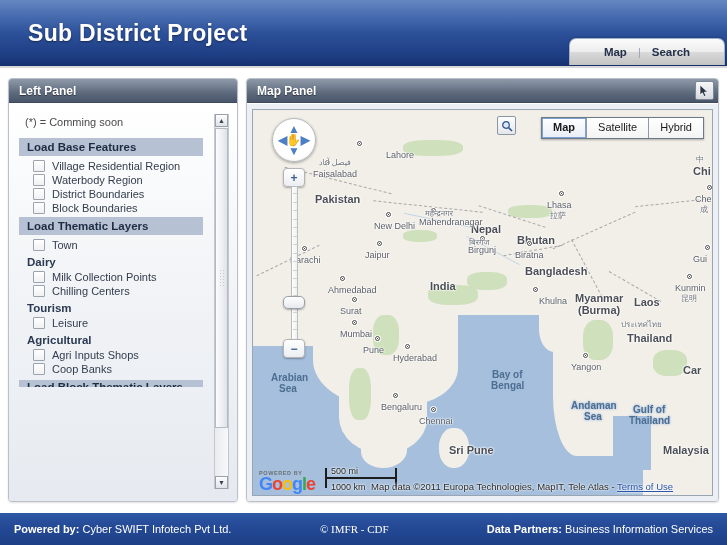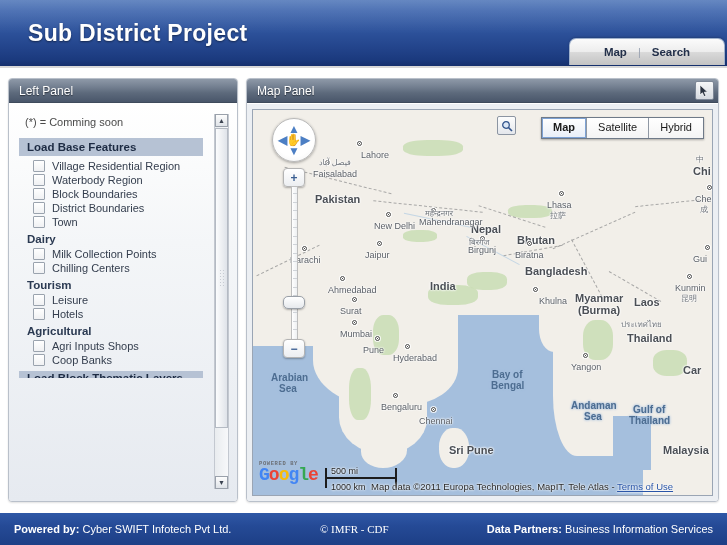--- a/index.html
+++ b/index.html
@@ -61,21 +61,21 @@
 
   .panel-head {
     position: relative;
     height: 24px;
     background: linear-gradient(to bottom, #8e99a8 0%, #737f90 35%, #5d6a7c 60%, #49566a 100%);
     border-radius: 3px 3px 0 0;
     border-bottom: 1px solid #3f4b5c;
     display: flex; align-items: center;
   }
   .panel-head-title {
-    margin-left: 10px; font-size: 12px; font-weight: normal; color: #ffffff;
+    margin-left: 10px; font-size: 12px; font-weight: bold; color: #ffffff;
     text-shadow: 0 1px 1px rgba(0,0,0,.5);
   }
   .panel-head-btn {
     position: absolute; right: 4px; top: 2px; width: 19px; height: 19px;
     background: linear-gradient(to bottom, #f6f7f8, #d6dae0);
     border: 1px solid #7d8796; border-radius: 2px;
     display: flex; align-items: center; justify-content: center;
     cursor: pointer;
   }
 
@@ -286,21 +286,21 @@
     display: flex; align-items: center; justify-content: center;
     cursor: pointer;
   }
   .zs-handle i { display: block; width: 9px; height: 2px; background: #5b6piece; }
 
   
   .attrib {
     position: absolute; left: 0; right: 0; bottom: 0; height: 34px; z-index: 15;
     pointer-events: none;
   }
-  .gmark { position: absolute; left: 6px; bottom: 11px; font-family: Liberation Mono, monospace; }
+  .gmark { position: absolute; left: 6px; bottom: 2px; }
   .gmark .pw { font-size: 5.5px; letter-spacing: .6px; color: #6c7076; font-weight: bold; }
   .gmark .glogo { font-size: 18px; font-weight: bold; line-height: 17px; letter-spacing: -1px; }
   .g1{color:#4285F4;} .g2{color:#EA4335;} .g3{color:#FBBC05;} .g4{color:#4285F4;} .g5{color:#34A853;} .g6{color:#EA4335;}
 
   .scalebar { position: absolute; left: 72px; bottom: 3px; width: 75px; height: 26px; }
   .scalebar .bar {
     position: absolute; left: 0; top: 2px; width: 72px; height: 20px;
     border-left: 2px solid #1c1c1c; border-right: 2px solid #1c1c1c;
   }
   .scalebar .mid {
@@ -360,47 +360,44 @@
             <div class="layer-row">
               <span class="cb"></span>
               <span class="layer-label">Village Residential Region</span>
             </div>
             <div class="layer-row">
               <span class="cb"></span>
               <span class="layer-label">Waterbody Region</span>
             </div>
             <div class="layer-row">
               <span class="cb"></span>
+              <span class="layer-label">District Boundaries</span>
+            </div>
+            <div class="layer-row">
+              <span class="cb"></span>
               <span class="layer-label">Block Boundaries</span>
             </div>
-            <div class="layer-row">
-              <span class="cb"></span>
-              <span class="layer-label">District Boundaries</span>
-            </div>
+            <div class="grp-head">Load Thematic Layers</div>
             <div class="layer-row">
               <span class="cb"></span>
               <span class="layer-label">Town</span>
             </div>
             <div class="sub-head">Dairy</div>
             <div class="layer-row">
               <span class="cb"></span>
               <span class="layer-label">Milk Collection Points</span>
             </div>
             <div class="layer-row">
               <span class="cb"></span>
               <span class="layer-label">Chilling Centers</span>
             </div>
             <div class="sub-head">Tourism</div>
             <div class="layer-row">
               <span class="cb"></span>
               <span class="layer-label">Leisure</span>
-            </div>
-            <div class="layer-row">
-              <span class="cb"></span>
-              <span class="layer-label">Hotels</span>
             </div>
             <div class="sub-head">Agricultural</div>
             <div class="layer-row">
               <span class="cb"></span>
               <span class="layer-label">Agri Inputs Shops</span>
             </div>
             <div class="layer-row">
               <span class="cb"></span>
               <span class="layer-label">Coop Banks</span>
             </div>
@@ -482,21 +479,21 @@
             <div class="map-label country" style="left: 272px; top: 155px;">Bangladesh</div>
             <div class="map-label country" style="left: 322px; top: 182px;">Myanmar</div>
             <div class="map-label country" style="left: 325px; top: 194px;">(Burma)</div>
             <div class="map-label country" style="left: 374px; top: 222px;">Thailand</div>
             <div class="map-label country" style="left: 381px; top: 186px;">Laos</div>
             <div class="map-label country" style="left: 196px; top: 334px;">Sri Pune</div>
             <div class="map-label country" style="left: 440px; top: 55px;">Chi</div>
             <div class="map-label" style="left: 294px; top: 90px;">Lhasa</div>
             <div class="city-dot" style="left: 306px; top: 81px;"></div>
             <div class="map-label native" style="left: 297px; top: 100px;">拉萨</div>
-            <div class="map-label" style="left: 84px; top: 40px; padding-left: 24px;">Lahore</div>
+            <div class="map-label" style="left: 109px; top: 40px; padding-left: 24px;">Lahore</div>
             <div class="city-dot" style="left: 104px; top: 31px;"></div>
             <div class="map-label" style="left: 60px; top: 59px;">Faisalabad</div>
             <div class="city-dot" style="left: 72px; top: 50px;"></div>
             <div class="map-label native" style="left: 66px; top: 48px;">فیصل آباد</div>
             <div class="map-label" style="left: 121px; top: 111px;">New Delhi</div>
             <div class="city-dot" style="left: 133px; top: 102px;"></div>
             <div class="map-label" style="left: 112px; top: 140px;">Jaipur</div>
             <div class="city-dot" style="left: 124px; top: 131px;"></div>
             <div class="map-label" style="left: 166px; top: 107px;">Mahendranagar</div>
             <div class="city-dot" style="left: 178px; top: 98px;"></div>

